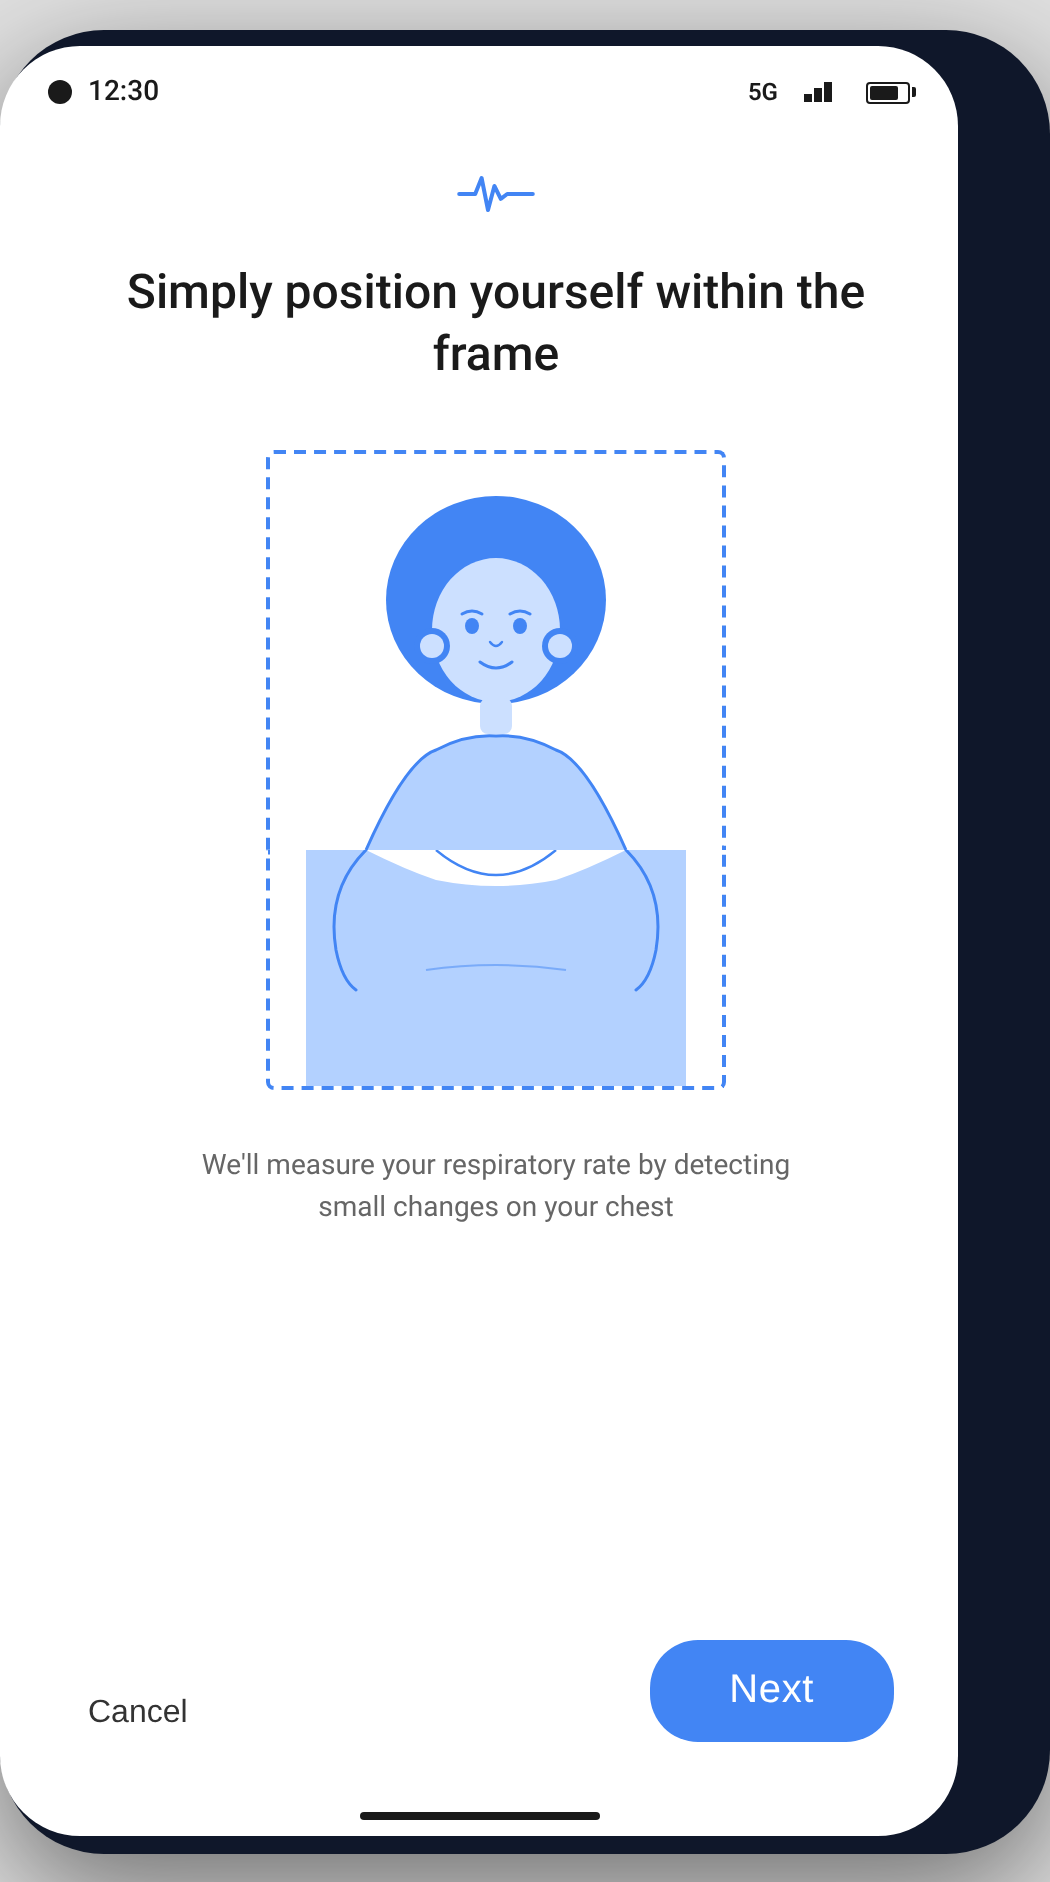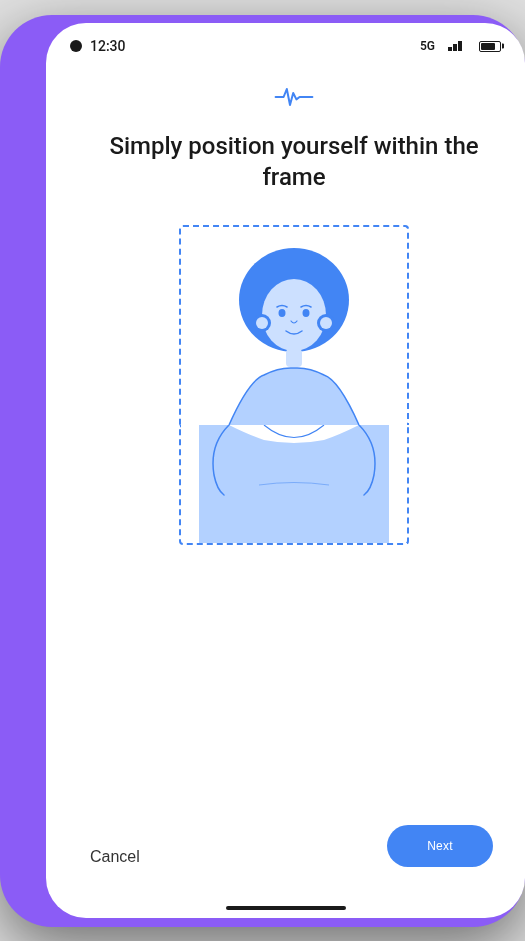--- a/index.html
+++ b/index.html
@@ -9,24 +9,24 @@
       display: flex;
       justify-content: center;
       align-items: center;
       min-height: 100vh;
       font-family: 'Roboto', Arial, sans-serif;
     }
 
     .phone-outer {
       width: 525px;
       height: 912px;
-      background: #8b5cf6;
+      background: #0f172a;
       border-radius: 52px;
       display: flex;
-      justify-content: flex-end;
+      justify-content: flex-start;
       align-items: center;
       position: relative;
       box-shadow: 0 20px 60px rgba(0,0,0,0.5);
     }
 
     .phone-inner {
       width: 479px;
       height: 895px;
       background: #ffffff;
       border-radius: 40px;
@@ -198,21 +198,21 @@
       padding: 8px 12px;
       margin-top: 23px;
     }
 
     .next-btn {
       background: #4285F4;
       color: #ffffff;
       border: none;
       border-radius: 24px;
       padding: 14px 40px;
-      font-size: 12px;
+      font-size: 20px;
       font-weight: 500;
       cursor: pointer;
       letter-spacing: 0.3px;
     }
 
     
     .home-indicator {
       display: flex;
       justify-content: center;
       padding-bottom: 8px;
@@ -303,20 +303,21 @@
             <path d="M30 0 Q10 20 15 50 Q18 65 25 70" stroke="#4285F4" stroke-width="1.5" fill="none" stroke-linecap="round"></path>
             <path d="M160 0 Q180 20 175 50 Q172 65 165 70" stroke="#4285F4" stroke-width="1.5" fill="none" stroke-linecap="round"></path>
 
             <path d="M65 0 Q95 25 125 0" stroke="#4285F4" stroke-width="1.2" fill="none"></path>
 
             <path d="M60 60 Q95 55 130 60" stroke="#4285F4" stroke-width="1" fill="none" opacity="0.5"></path>
           </svg>
         </div>
       </div>
 
+      <p class="description">We'll measure your respiratory rate by detecting small changes on your chest</p>
     </div>
 
     <div class="bottom-bar">
       <button class="cancel-btn">Cancel</button>
       <button class="next-btn">Next</button>
     </div>
 
     <div class="home-indicator">
       <div class="home-bar"></div>
     </div>

